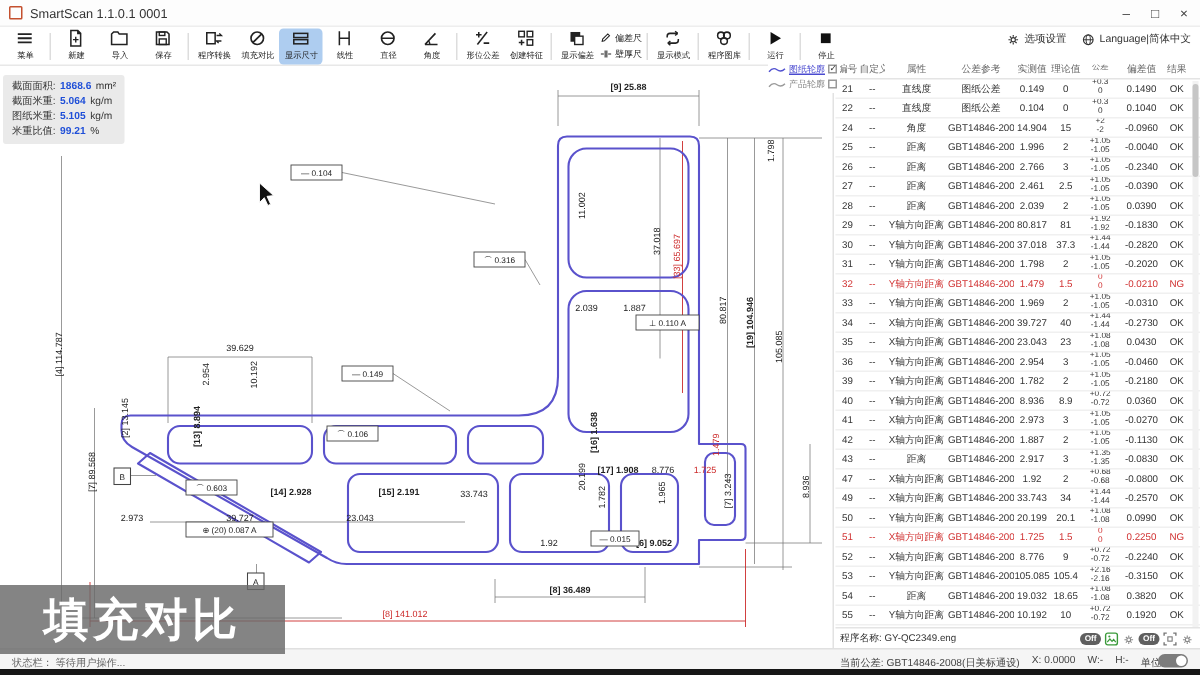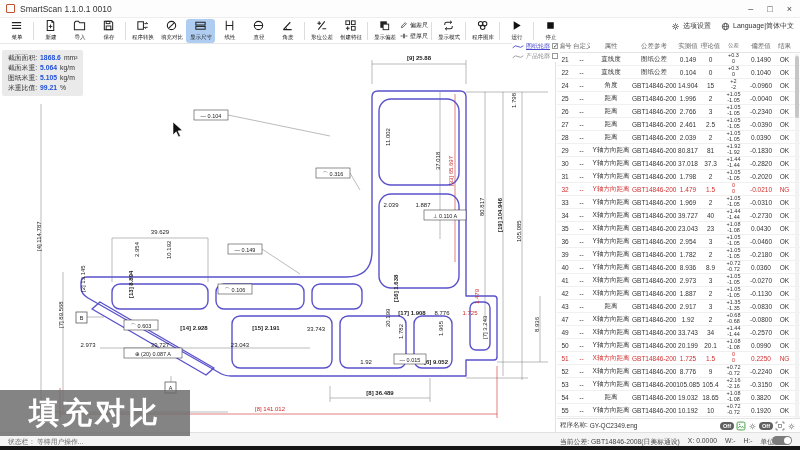--- a/index.html
+++ b/index.html
@@ -61,21 +61,21 @@
   .dl{font-size:6px;fill:#222;} .dlr{fill:#cc2a2a;} .dlb{font-weight:bold;}
   .fr{font-size:5.5px;fill:#222;}
 </style>
 </head>
 <body>
 
 <div id="app">
 
   <div class="titlebar">
     <div class="appicon"></div>
-    <div class="apptitle">SmartScan 1.1.0.1 0010</div>
+    <div class="apptitle">SmartScan 1.1.0.1 0001</div>
     <div class="winbtns">
       <span>–</span>
       <span>□</span>
       <span>×</span>
     </div>
   </div>
 
   <div class="toolbar">
     <div class="tbtn">
       <svg width="13" height="13" viewBox="0 0 14 14">

